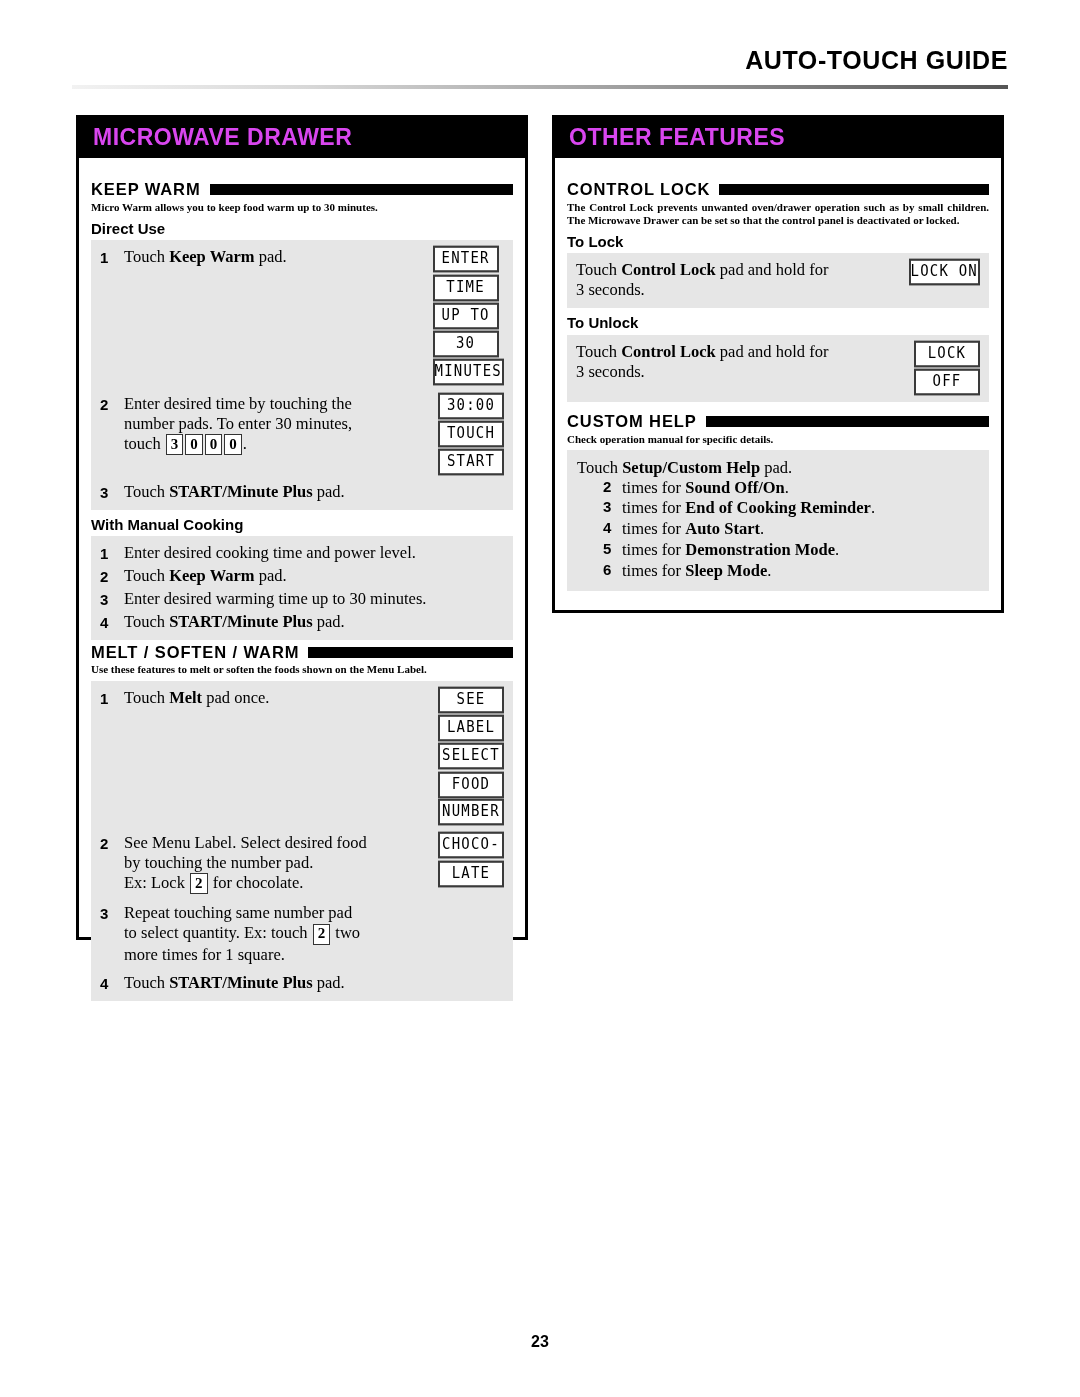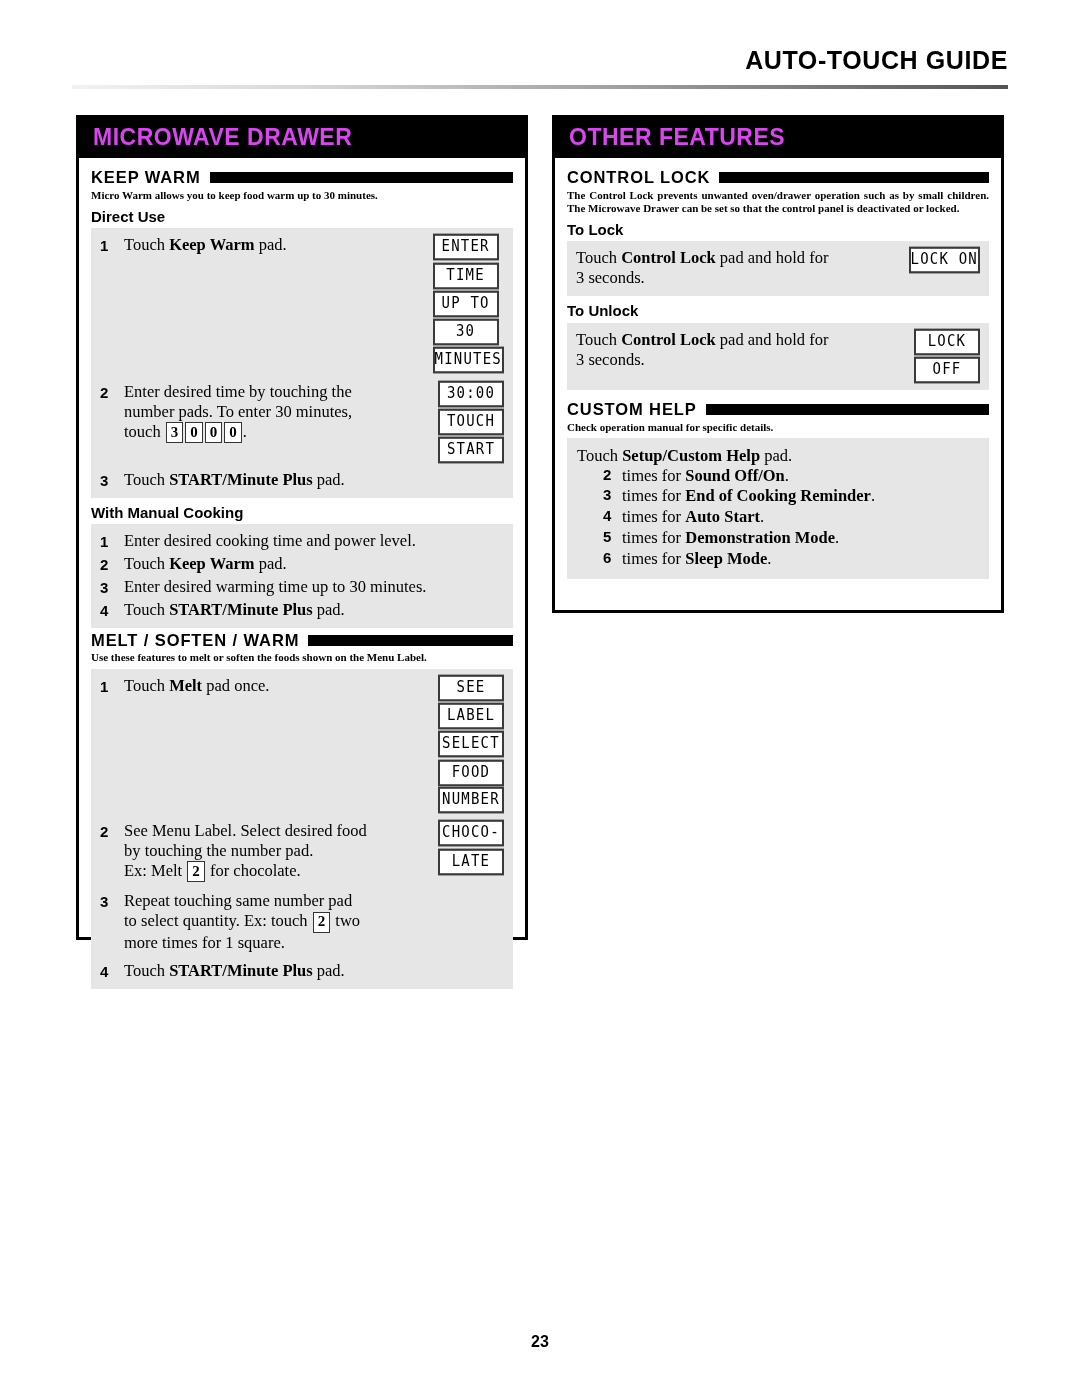--- a/index.html
+++ b/index.html
@@ -43,21 +43,21 @@
 
   .panel-title {
     background:#000; color:#d946ef;
     font-family:"Liberation Sans", sans-serif;
     font-weight:bold;
     font-size:23px;
     letter-spacing:0.5px;
     padding:8px 14px 9px 14px;
     line-height:1;
   }
-  .panel-body { padding:6px 12px 10px 12px; }
+  .panel-body { padding:18px 12px 10px 12px; }
 
   
   .sec-head {
     display:flex; align-items:center;
     margin:5px 0 3px 0;
   }
   .sec-head .sec-label {
     font-family:"Liberation Sans", sans-serif;
     font-weight:bold; font-size:16.5px;
     letter-spacing:0.9px;
@@ -293,21 +293,21 @@
           </div>
         </div>
       </div>
 
       <div class="step step-row" style="margin-top:9px;">
         <div class="left" style="display:flex;">
           <div class="step-num">2</div>
           <div class="step-text">
             <div>See Menu Label. Select desired food</div>
             <div>by touching the number pad.</div>
-            <div><span>Ex: Melt </span><span class="key">2</span><span> for chocolate.</span></div>
+            <div><span>Ex: Lock </span><span class="key">2</span><span> for chocolate.</span></div>
           </div>
         </div>
         <div class="right">
           <div class="lcd-grid">
             <div class="lcd-line">
               <div class="lcd">CHOCO-</div>
               <div class="lcd">LATE</div>
             </div>
           </div>
         </div>

